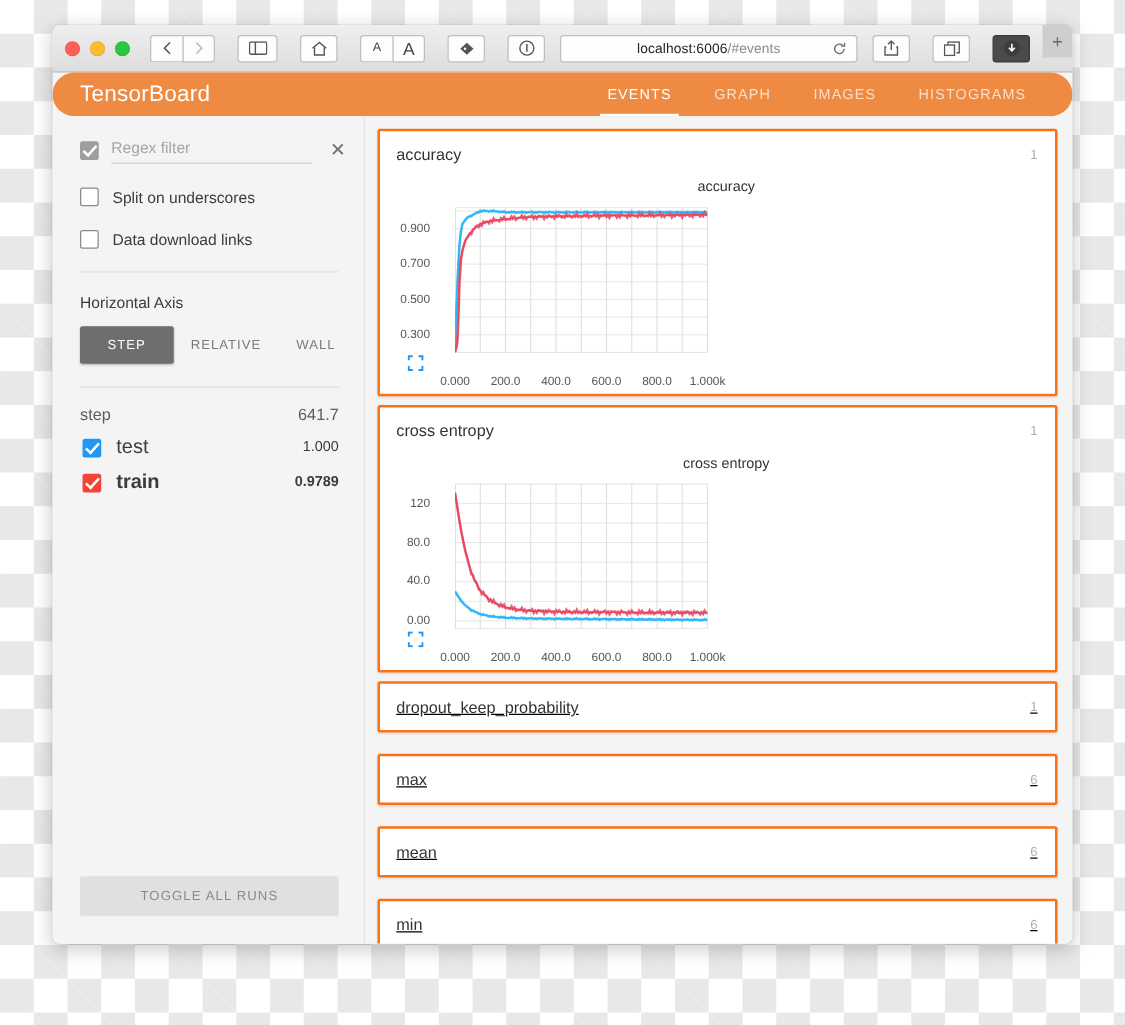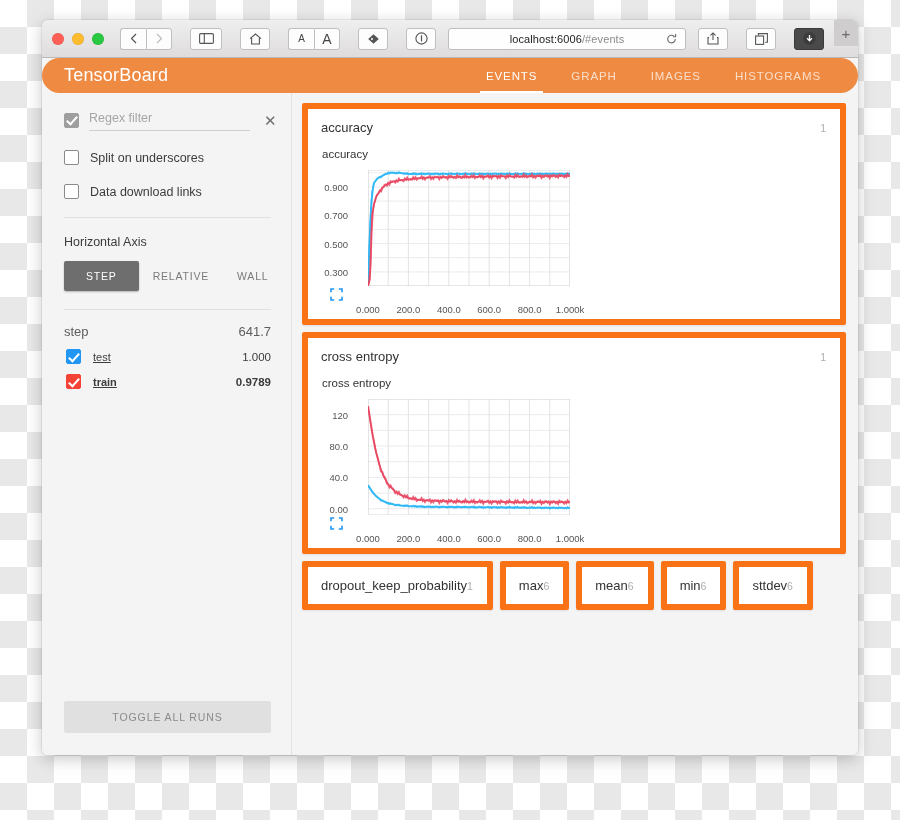--- a/index.html
+++ b/index.html
@@ -171,21 +171,21 @@
     padding: 9px 22px;
     box-shadow: 0 1px 2px rgba(0,0,0,.25);
   }
 
   .divider2 { height: 1px; background: #e0e0e0; margin: 18px 0 0 0; }
 
   .runrow { display: flex; align-items: center; margin-top: 14px; }
   .runrow .name { font-size: 13px; color: #5d5d5d; }
   .runrow .val { margin-left: auto; font-size: 13px; color: #5d5d5d; }
   .runrow.item { margin-top: 10px; gap: 12px; padding-left: 2px; }
-  .runrow.item .name { font-size: 11px; color: #3c3c3c; text-decoration: underline; }
+  .runrow.item .name { font-size: 16px; color: #3c3c3c; }
   .runrow.item .val { font-size: 11.5px; color: #3c3c3c; }
   .runrow.item.bold .name, .runrow.item.bold .val { font-weight: bold; }
 
   .toggleall {
     margin: auto 0 22px 0;
     background: #e0e0e0;
     border-radius: 2px;
     text-align: center;
     padding: 10px 0;
     font-size: 10.5px; letter-spacing: .9px;
@@ -196,23 +196,24 @@
   .main {
     flex: 1; min-width: 0;
     padding: 10px 12px 8px 10px;
     overflow: hidden;
     display: flex; flex-direction: column;
     gap: 7px;
   }
 
   .card {
     background: #fff;
-    border: 6px solid #f97316;
+    border: 2px solid #f97316;
     border-radius: 2px;
     box-shadow: 0 1px 2px rgba(0,0,0,0.09);
+    text-align: center;
   }
   .card-head {
     display: flex; align-items: center;
     padding: 11px 14px 11px 13px;
   }
   .card-head .ttl { font-size: 13px; color: #333; }
   .card-head .cnt { margin-left: auto; font-size: 10.5px; color: #adadad; }
 
   .card.open { display: flex; flex-direction: column; }
   .chartwrap { padding: 2px 0 9px 14px; }
@@ -236,21 +237,21 @@
     white-space: nowrap;
   }
   .grid { position: absolute; left: 46px; top: 2px; width: 202px; height: 116px; }
   svg { display: block; }
 
   .expand {
     position: absolute; left: 8px; top: 120px;
     width: 13px; height: 13px;
   }
 
-  .collapsed-list { display: flex; gap: 7px; }
+  .collapsed-list { display: flex; flex-direction: column; gap: 17px; text-decoration: underline; }
 </style>
 </head>
 <body>
 
 <div class="window">
 
   <div class="titlebar">
     <div class="traffic">
       <div class="dot red"></div>
       <div class="dot yellow"></div>

